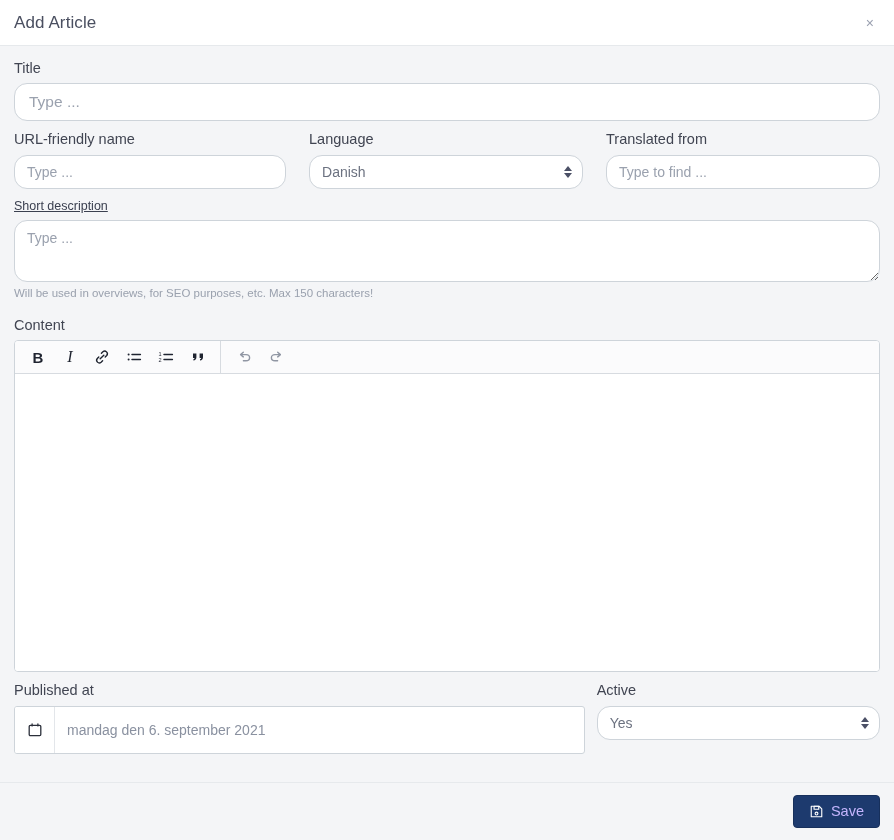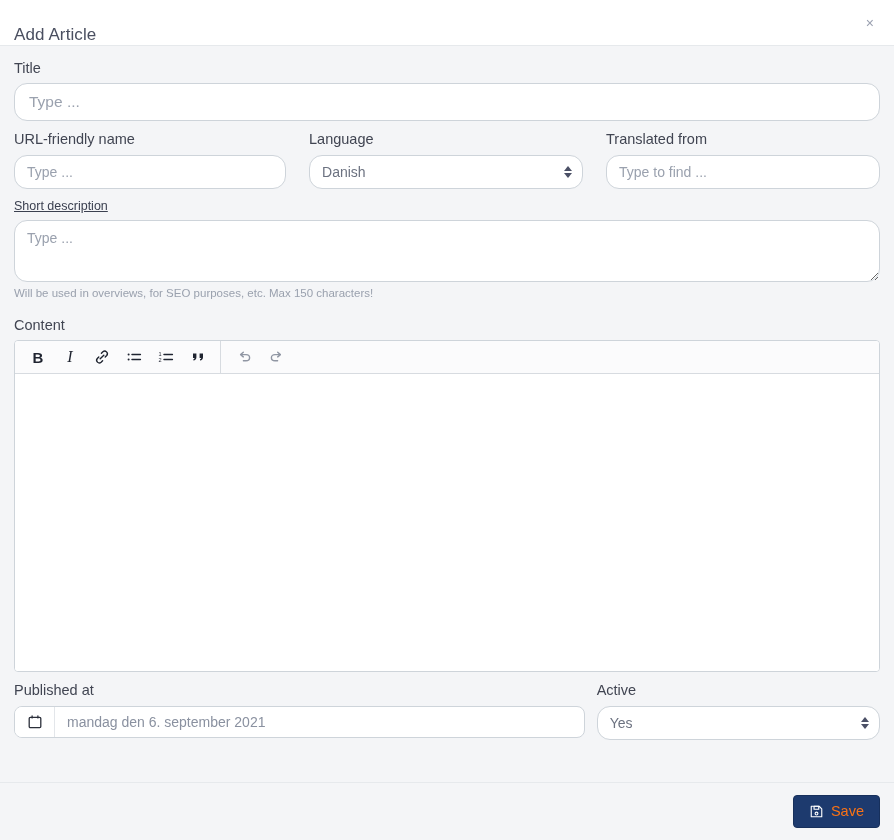--- a/index.html
+++ b/index.html
@@ -15,21 +15,21 @@
     color: #32325d;
     overflow: hidden;
   }
 
   
   .modal-header {
     height: 46px;
     background: #ffffff;
     border-bottom: 1px solid #e6e9ec;
     display: flex;
-    align-items: flex-end;
+    align-items: center;
     padding: 0 14px 0 14px;
     position: relative;
   }
   .modal-title {
     font-size: 17px;
     font-weight: 400;
     color: #4a4f60;
     letter-spacing: .1px;
   }
   .modal-close {
@@ -192,23 +192,23 @@
     gap: 12px;
     align-items: flex-start;
   }
   .col-date { width: 572px; }
   .col-active { width: 284px; margin-left: auto; }
 
   .input-group {
     display: flex;
     align-items: stretch;
     border: 1px solid #ced4da;
-    border-radius: 8px;
-    background: #ffffff;
-    height: 32px;
+    border-radius: 3px;
+    background: #ffffff;
+    height: 48px;
     overflow: hidden;
     justify-content: flex-end;
   }
   .input-group-addon {
     width: 40px;
     display: flex;
     align-items: center;
     justify-content: center;
     border-right: 1px solid #e3e6ea;
     background: #ffffff;
@@ -234,21 +234,21 @@
     align-items: center;
     justify-content: flex-end;
     padding: 0 14px;
     background: #f4f5f7;
   }
   .btn-save {
     display: inline-flex;
     align-items: center;
     gap: 7px;
     background: #1d3a6e;
-    color: #f97316;
+    color: #c4b5fd;
     border: 1px solid #17305c;
     border-radius: 4px;
     font-size: 14.5px;
     font-family: "Liberation Sans", sans-serif;
     padding: 8px 15px;
     cursor: pointer;
     line-height: 1;
   }
   .btn-save svg { display: block; }
 </style>

